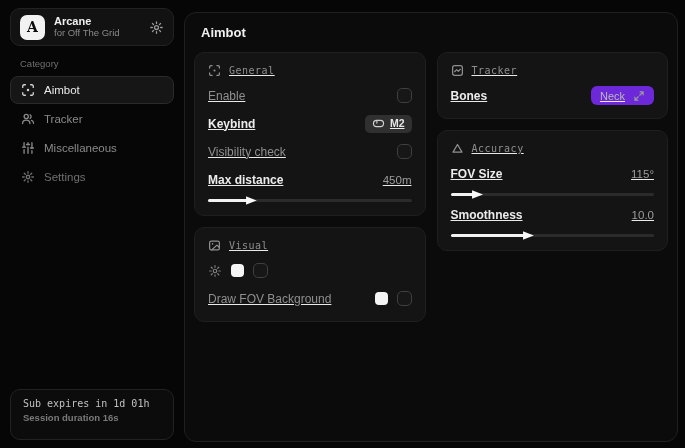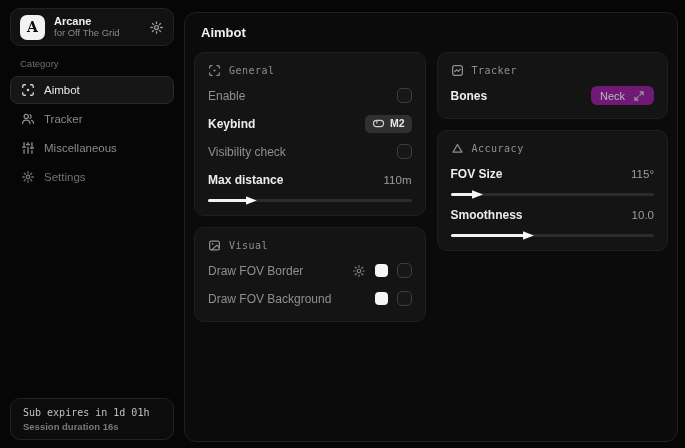--- a/index.html
+++ b/index.html
@@ -44,21 +44,21 @@
   .nav-item.selected {
     background:#161616; border-color:#2a2a2a; color:#e8e8e8;
   }
   .nav-item.selected .nav-icon { color:#d6d6d6; }
   .nav-item.dim { color:#707070; }
   .nav-item.dim .nav-icon { color:#707070; }
 
   .status-card {
     position:absolute; left:10px; right:10px; bottom:8px;
     border:1px solid #222; border-radius:10px; background:#0c0c0c;
-    padding:8px 12px 7px;
+    padding:8px 12px 16px;
   }
   .status-line1 {
     font-family:"DejaVu Sans Mono", monospace;
     font-size:10px; color:#c2c2c2; margin-bottom:3px; white-space:nowrap;
   }
   .status-line2 { font-size:9.5px; color:#7a7a7a; font-weight:bold; }
 
   
   .main-card {
     position:absolute; left:184px; top:12px; right:7px; bottom:6px;
@@ -67,20 +67,21 @@
     overflow:hidden;
   }
   .page-title { font-size:13px; font-weight:bold; color:#f0f0f0; margin:2px 0 12px 8px; }
 
   .cols { display:flex; gap:11px; padding:0 1px; }
   .col { flex:1; display:flex; flex-direction:column; gap:11px; min-width:0; }
 
   .panel {
     background:#141414; border:1px solid #1f1f1f; border-radius:10px;
     padding:11px 13px 13px;
+    text-decoration:underline;
   }
   .panel-header {
     display:flex; align-items:center; gap:8px;
     font-family:"DejaVu Sans Mono", monospace;
     font-size:10px; color:#8f8f8f; letter-spacing:0.5px;
   }
   .panel-header .ph-icon { display:flex; color:#8f8f8f; }
 
   .row {
     display:flex; align-items:center; justify-content:space-between;
@@ -104,21 +105,21 @@
 
   .keybadge {
     display:flex; align-items:flex-start; gap:5px;
     background:#303030; border-radius:5px; padding:2.5px 7px;
     font-size:10.5px; font-weight:bold; color:#e6e6e6; cursor:pointer;
   }
   .keybadge .kb-icon { display:flex; color:#cfcfcf; }
 
   .select-btn {
     display:flex; align-items:center; gap:8px;
-    background:#701a75; border-radius:6px; padding:3.5px 9px;
+    background:#6d28d9; border-radius:6px; padding:3.5px 9px;
     font-size:11px; color:#b9b9b9; cursor:pointer;
   }
   .select-btn .sel-icon { display:flex; color:#9a9a9a; }
 
   .slider { position:relative; height:3px; background:#2b2b2b; border-radius:2px; margin-top:10px; cursor:pointer; }
   .slider .fill { position:absolute; left:0; top:0; height:100%; background:#f2f2f2; border-radius:2px; }
   .slider .thumb {
     position:absolute; right:0; top:50%; transform:translate(55%,-50%);
     width:11px; height:11px; background:#f8f8f8;
     clip-path:polygon(0 12%, 100% 50%, 0 88%);
@@ -230,21 +231,21 @@
           </span>
         </div>
 
         <div class="row">
           <span class="row-label">Visibility check</span>
           <span class="checkbox"></span>
         </div>
 
         <div class="row">
           <span class="row-label bright">Max distance</span>
-          <span class="row-value">110m</span>
+          <span class="row-value">450m</span>
         </div>
         <div class="slider">
           <span class="fill" style="width: 21%;">
               <span class="thumb"></span>
             </span>
         </div>
       </div>
 
       <div class="panel">
         <div class="panel-header">
@@ -252,21 +253,20 @@
             <svg width="13" height="13" viewBox="0 0 16 16" fill="none" stroke="currentColor" stroke-width="1.5" stroke-linecap="round" stroke-linejoin="round">
               <rect x="2" y="2.5" width="12" height="11" rx="2"></rect>
               <circle cx="5.6" cy="6" r="1" fill="currentColor" stroke="none"></circle>
               <path d="M14 10.5l-3-3-6.5 6"></path>
             </svg>
           </span>
           <span>Visual</span>
         </div>
 
         <div class="row">
-          <span class="row-label">Draw FOV Border</span>
           <span class="row-right">
             <span class="row-gear">
               <svg width="14" height="14" viewBox="0 0 16 16" fill="none" stroke="currentColor" stroke-width="1.4" stroke-linecap="round">
                 <circle cx="8" cy="8" r="2"></circle>
                 <path d="M8 1.9v1.7M8 12.4v1.7M1.9 8h1.7M12.4 8h1.7M3.7 3.7l1.2 1.2M11.1 11.1l1.2 1.2M12.3 3.7l-1.2 1.2M4.9 11.1l-1.2 1.2"></path>
               </svg>
             </span>
             <span class="swatch"></span>
             <span class="checkbox"></span>
           </span>

